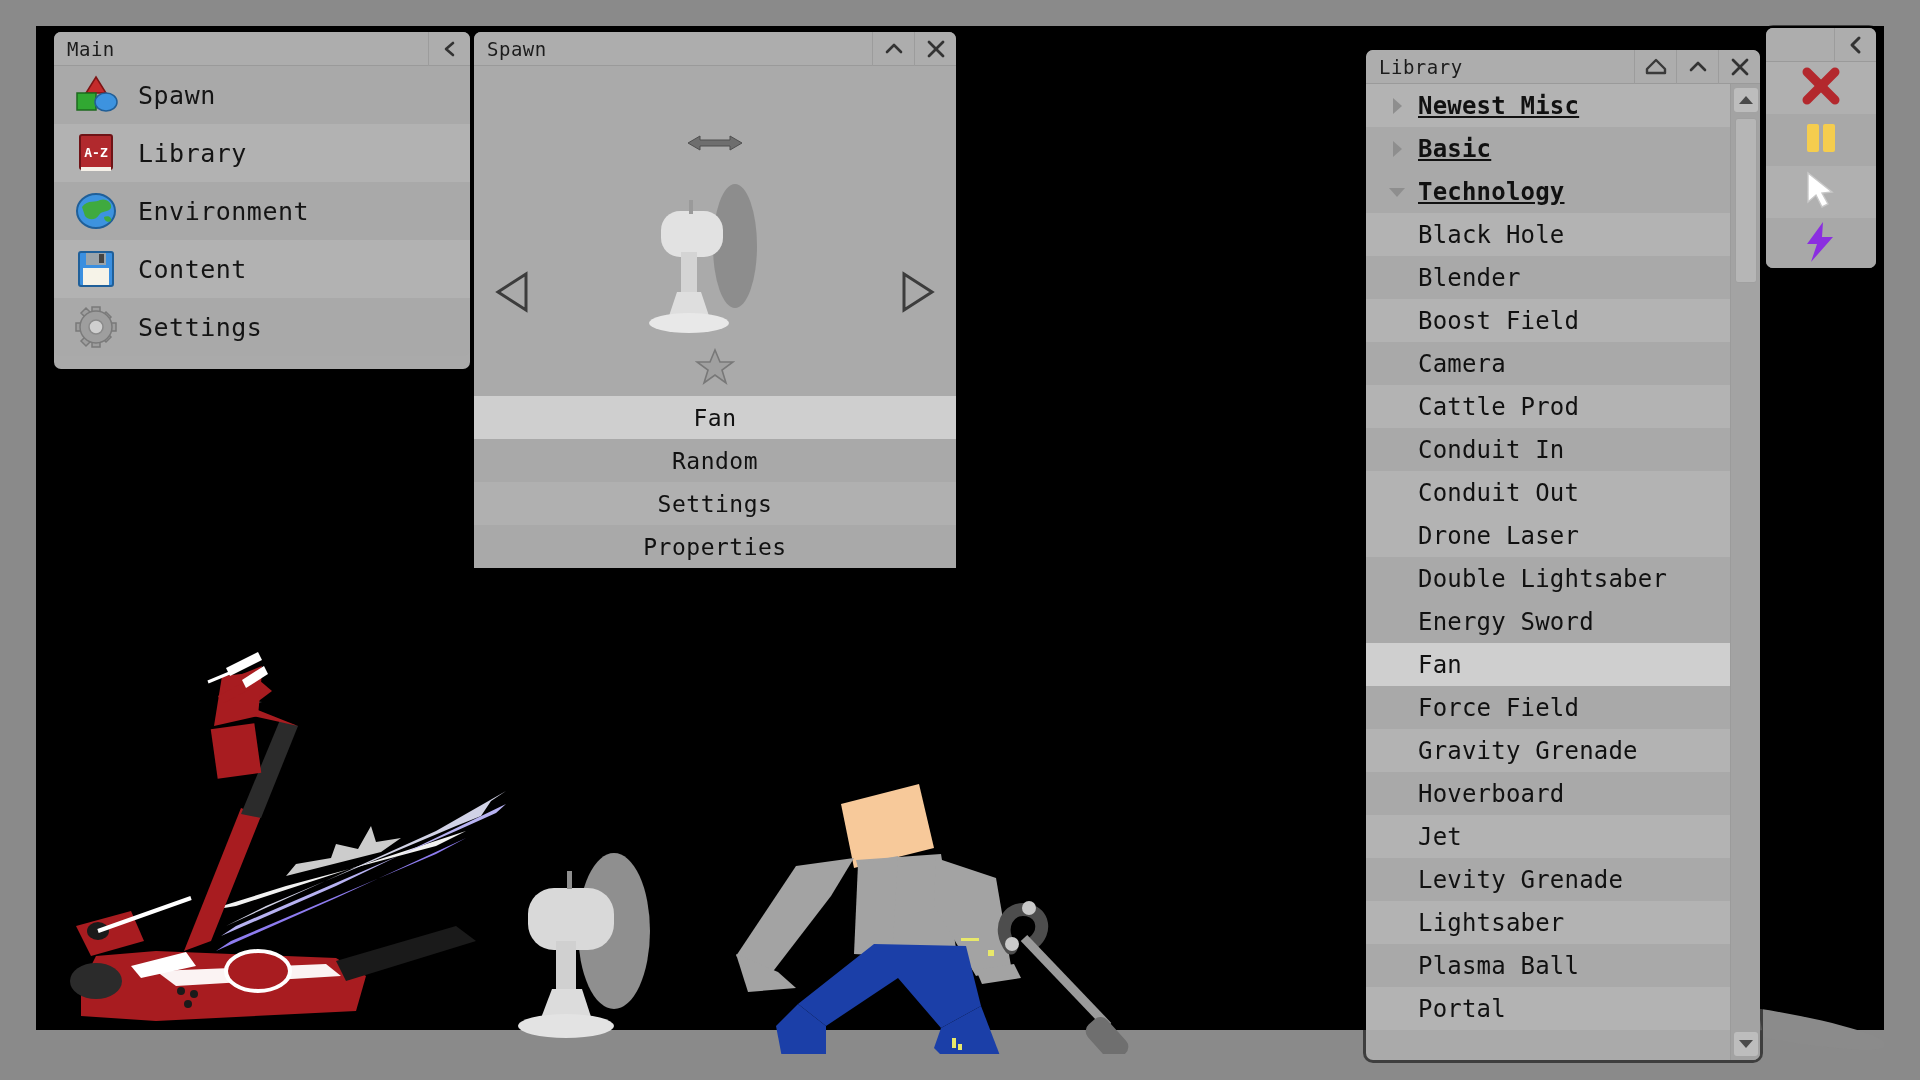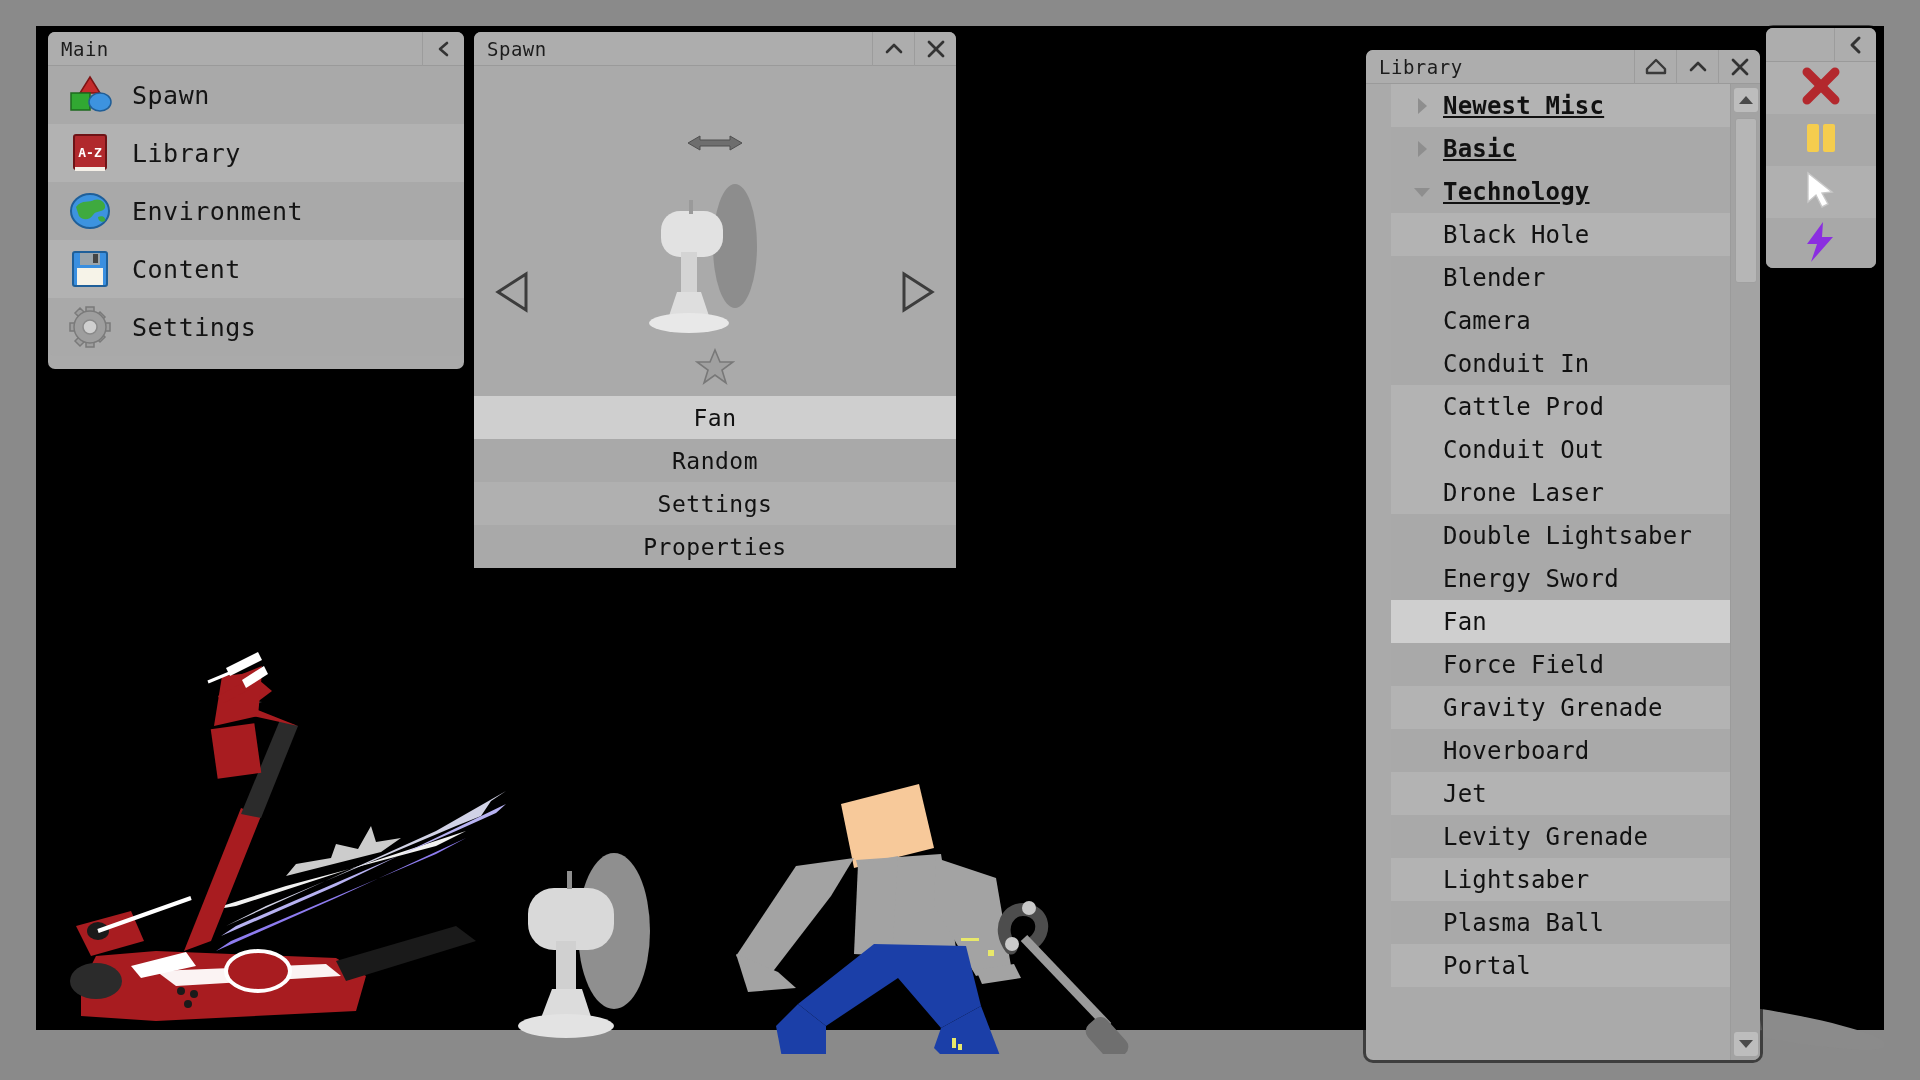--- a/index.html
+++ b/index.html
@@ -47,21 +47,21 @@
   .tbtn {
     width: 42px; height: 34px;
     display: flex; align-items: center; justify-content: center;
     border-left: 1px solid #9c9c9c;
     color: #343434;
   }
   .tbtn svg { display: block; }
 
   
   #main-panel {
-    left: 48px; top: 32px;
+    left: 54px; top: 32px;
     width: 416px; height: 337px;
   }
   .menu-row {
     height: 58px;
     display: flex; align-items: center;
     gap: 18px;
     padding-left: 18px;
   }
   .menu-row:nth-child(odd)  { background: #b2b2b2; }
   .menu-row:nth-child(even) { background: #a9a9a9; }
@@ -99,21 +99,21 @@
   #library-panel {
     left: 1366px; top: 50px;
     width: 394px; height: 1010px;
     overflow: hidden;
   }
   #library-body {
     position: relative;
     height: calc(100% - 34px);
     display: flex;
   }
-  #lib-list { flex: 1 1 auto; overflow: hidden; padding-left: 25px; }
+  #lib-list { flex: 1 1 auto; overflow: hidden; }
   .lib-row {
     height: 43px;
     display: flex; align-items: center;
     padding-left: 18px;
     font-size: 24px;
     color: #111;
     white-space: nowrap;
     overflow: hidden;
     letter-spacing: 0.2px;
   }
@@ -446,31 +446,35 @@
             <span class="cat-text">Technology</span>
           </div>
           <div class="lib-row odd">
             <span class="cat-arrow"></span>
             <span class="item-text">Black Hole</span>
           </div>
           <div class="lib-row even">
             <span class="cat-arrow"></span>
             <span class="item-text">Blender</span>
           </div>
+          <div class="lib-row odd">
+            <span class="cat-arrow"></span>
+            <span class="item-text">Boost Field</span>
+          </div>
           <div class="lib-row even">
             <span class="cat-arrow"></span>
             <span class="item-text">Camera</span>
           </div>
+          <div class="lib-row odd">
+            <span class="cat-arrow"></span>
+            <span class="item-text">Cattle Prod</span>
+          </div>
           <div class="lib-row even">
             <span class="cat-arrow"></span>
             <span class="item-text">Conduit In</span>
-          </div>
-          <div class="lib-row odd">
-            <span class="cat-arrow"></span>
-            <span class="item-text">Cattle Prod</span>
           </div>
           <div class="lib-row odd">
             <span class="cat-arrow"></span>
             <span class="item-text">Conduit Out</span>
           </div>
           <div class="lib-row odd">
             <span class="cat-arrow"></span>
             <span class="item-text">Drone Laser</span>
           </div>
           <div class="lib-row even">

